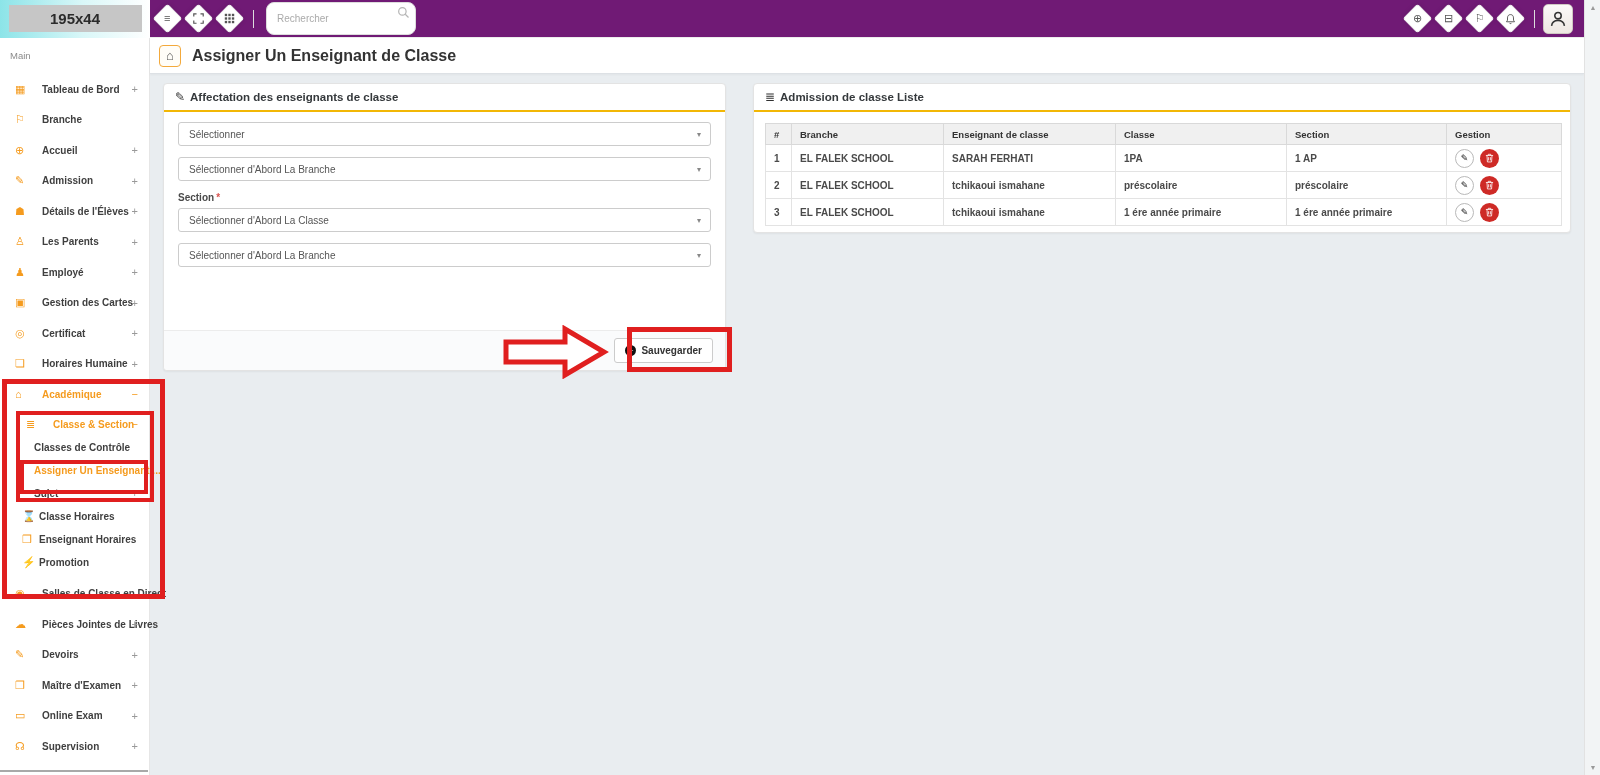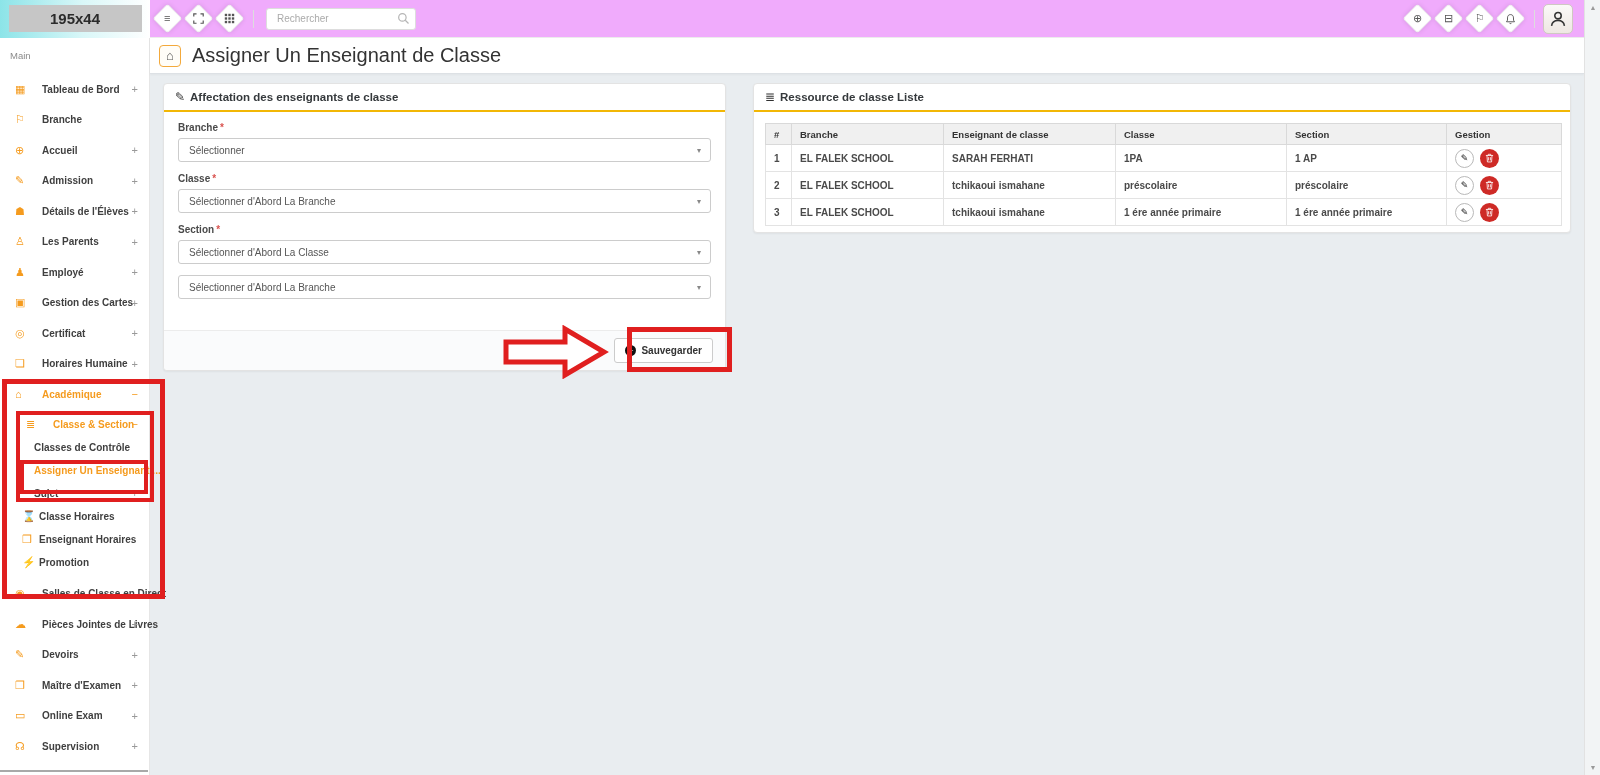--- a/index.html
+++ b/index.html
@@ -1,34 +1,34 @@
 <!DOCTYPE html>
 <html><head>
 <meta charset="utf-8">
 <style>
   * { margin:0; padding:0; box-sizing:border-box; }
   html,body { width:1600px; height:775px; font-family:"Liberation Sans", sans-serif; }
   #app { position:relative; width:1600px; height:775px; background:#e9edf0; overflow:hidden; }
 
   
-  .topbar { position:absolute; left:0; top:0; width:1584px; height:38px; background:#f0abfc;
+  .topbar { position:absolute; left:0; top:0; width:1584px; height:38px; background:#701a75;
             border-bottom:1px solid #ececec; display:flex; align-items:center; z-index:5; }
   .logo { width:150px; height:38px; flex:0 0 150px;
           background:linear-gradient(90deg,#8ce4e8 0%,#d9f7f8 55%,#ffffff 100%);
           display:flex; align-items:center; justify-content:center; }
   .logo-box { width:133px; height:27px; background:#c6c6c6; color:#2b2b2b; font-weight:700;
               font-size:15px; display:flex; align-items:center; justify-content:center; }
   .diamond { width:21px; height:21px; transform:rotate(45deg); background:#fff; border:1px solid #f0f0f0;
              border-radius:3px; box-shadow:0 0 5px rgba(0,0,0,.12); display:flex; align-items:center;
              justify-content:center; margin:0 5px; cursor:pointer; }
   .diamond > span, .diamond > svg { transform:rotate(-45deg); }
   .dm-glyph { font-size:11px; color:#555; line-height:1; }
   .vsep { width:1px; height:18px; background:#ddd; margin:0 8px; }
   .search-wrap { position:relative; margin-left:4px; }
-  .search-wrap input { width:150px; height:22px; border:1px solid #ddd; border-radius:3px;
+  .search-wrap input { width:150px; height:33px; border:1px solid #ddd; border-radius:8px;
                        font-size:10px; color:#666; padding:0 24px 0 10px; outline:none;
                        font-family:"Liberation Sans", sans-serif; }
   .search-wrap input::placeholder { color:#aaa; }
   .search-ico { position:absolute; right:6px; top:4px; }
   .flex-spacer { flex:1; }
   .avatar-btn { width:30px; height:30px; border:1px solid #cfc8c2; border-radius:5px;
                 background:linear-gradient(180deg,#fbf9f8,#eee7e2); display:flex; flex-direction:column;
                 align-items:center; justify-content:center; margin-right:11px; cursor:pointer; }
 
   
@@ -54,21 +54,21 @@
   .orange .nav-plus { color:#f59b1e; }
   .sidebar-bottom-line { position:absolute; bottom:3px; left:0; width:148px; height:2px; background:#a9a9a9; }
 
   
   .titlebar { position:absolute; left:150px; top:38px; width:1434px; height:36px; background:#fff;
               border-bottom:1px solid #dde1e5; box-shadow:0 1px 2px rgba(0,0,0,.04);
               display:flex; align-items:center; z-index:4; }
   .home-btn { width:22px; height:22px; border:1px solid #f3a93c; border-radius:4px; margin-left:9px;
               display:flex; align-items:center; justify-content:center; color:#555; font-size:13px;
               background:#fffdf8; cursor:pointer; }
-  .page-title { margin-left:11px; font-size:20px; font-weight:400; color:#333; }
+  .page-title { margin-left:11px; font-size:16px; font-weight:700; color:#333; }
 
   
   .card { position:absolute; background:#fff; border:1px solid #e3e3e3; border-radius:4px;
           box-shadow:0 1px 2px rgba(0,0,0,.05); }
   .form-card { left:163px; top:83px; width:563px; height:288px; }
   .table-card { left:753px; top:83px; width:818px; height:150px; }
   .card-header { height:28px; display:flex; align-items:center; padding-left:11px;
                  border-bottom:2px solid #f2b705; font-size:11.5px; font-weight:700; color:#35393c; }
   .hdr-icon { margin-right:5px; font-size:12px; color:#2f2f2f; font-weight:400; }
 
@@ -309,28 +309,26 @@
     <div class="page-title">Assigner Un Enseignant de Classe</div>
   </div>
 
   <div class="card form-card">
     <div class="card-header">
       <span class="hdr-icon">✎</span>
       <span>Affectation des enseignants de classe</span>
     </div>
     <div class="form-body">
       <div class="field">
-        <div class="field-label"><span>Branche</span><span class="req">*</span></div>
         <div class="select">
           <span>Sélectionner</span>
           <span class="caret">▾</span>
         </div>
       </div>
       <div class="field">
-        <div class="field-label"><span>Classe</span><span class="req">*</span></div>
         <div class="select">
           <span>Sélectionner d'Abord La Branche</span>
           <span class="caret">▾</span>
         </div>
       </div>
       <div class="field">
         <div class="field-label"><span>Section</span><span class="req">*</span></div>
         <div class="select">
           <span>Sélectionner d'Abord La Classe</span>
           <span class="caret">▾</span>
@@ -347,21 +345,21 @@
       <button class="save-btn">
         <span class="plus-circle">+</span>
         <span>Sauvegarder</span>
       </button>
     </div>
   </div>
 
   <div class="card table-card">
     <div class="card-header">
       <span class="hdr-icon">≣</span>
-      <span>Ressource de classe Liste</span>
+      <span>Admission de classe Liste</span>
     </div>
     <div class="table-wrap">
       <table>
         <thead>
           <tr>
             <th class="col-num">#</th>
             <th class="col-branche">Branche</th>
             <th class="col-ens">Enseignant de classe</th>
             <th class="col-classe">Classe</th>
             <th class="col-section">Section</th>

